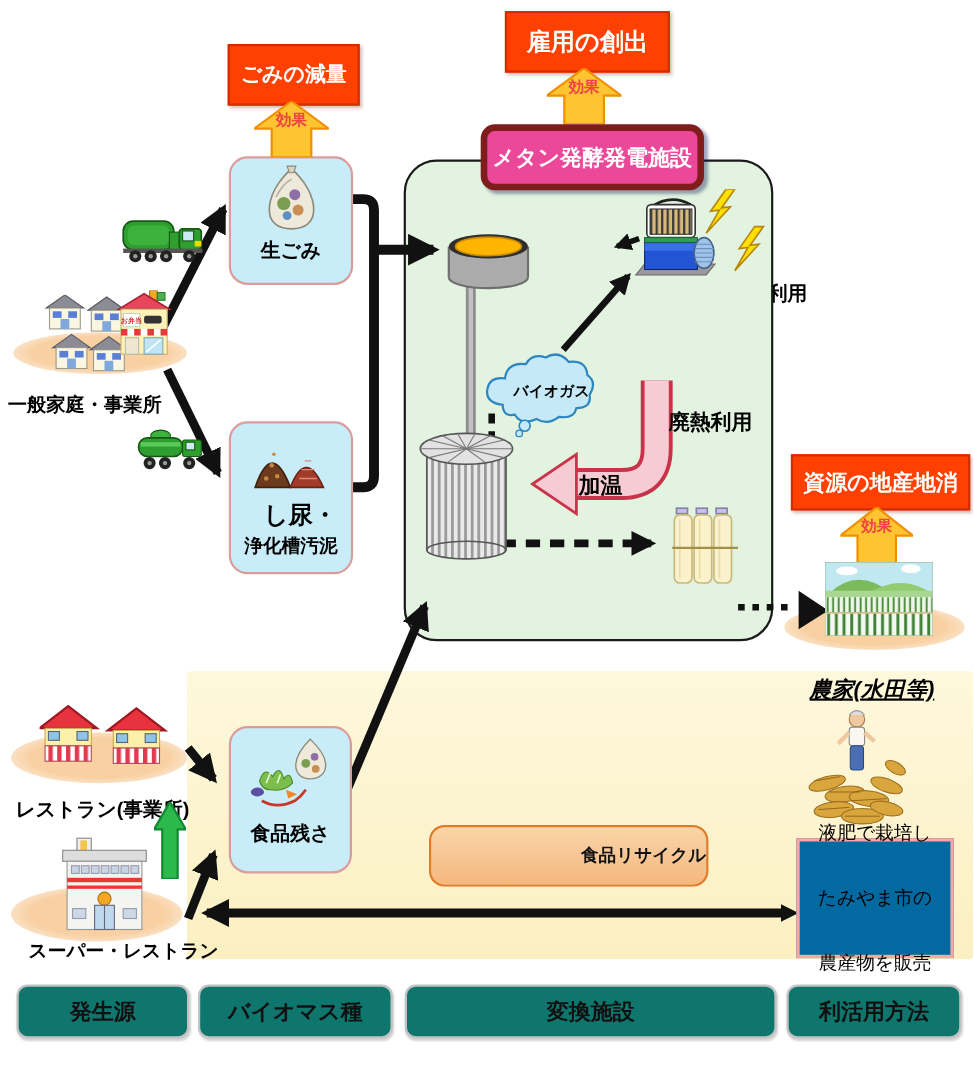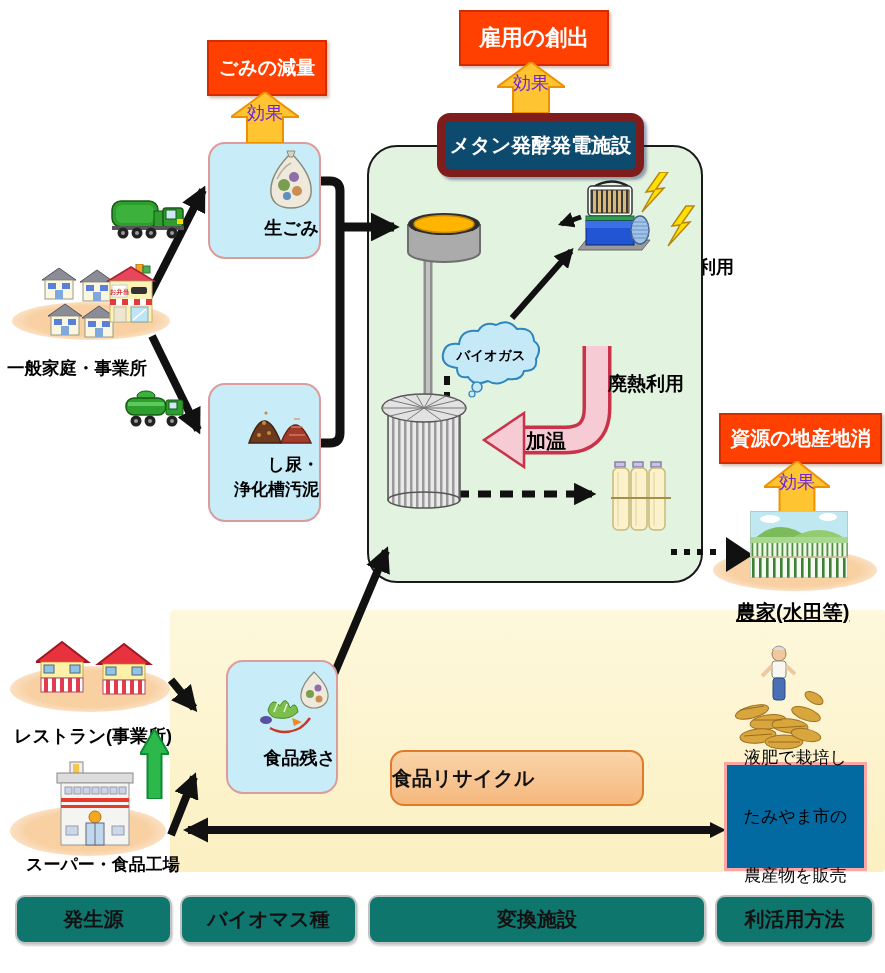--- a/index.html
+++ b/index.html
@@ -10,32 +10,32 @@
                background:linear-gradient(#FEF8DC,#FBF0C2);border-radius:4px;z-index:0;}
   .facility-green{position:absolute;left:367px;top:145px;width:332px;height:434px;
                   background:#E2F4DF;border:2.5px solid #1a1a1a;border-radius:30px;z-index:1;}
   .oval{position:absolute;border-radius:50%;z-index:1;
         background:radial-gradient(ellipse at center,#F8D0A2 55%,rgba(248,208,162,0) 100%);}
   svg.ill{position:absolute;z-index:3;}
   #connectors{position:absolute;left:0;top:0;z-index:2;pointer-events:none;}
   .obox{position:absolute;z-index:4;background:#FF4000;border:2px solid #D22C00;color:#fff;
         font-weight:bold;display:flex;align-items:center;justify-content:center;
         box-shadow:2px 2px 3px rgba(120,60,30,.35);}
-  .bluebox{position:absolute;z-index:4;background:#0c4a6e;border:8px solid #7f1d1d;color:#fff;
+  .bluebox{position:absolute;z-index:4;background:#ec4899;border:6px solid #7f1d1d;color:#fff;
         font-weight:bold;display:flex;align-items:center;justify-content:center;
         border-radius:13px;box-shadow:3px 3px 3px rgba(20,30,90,.4);}
   .cyanbox{position:absolute;z-index:3;background:#C9EDF8;border:2px solid #DC9C9C;
-        border-radius:17px;display:flex;flex-direction:column;align-items:flex-end;}
+        border-radius:17px;display:flex;flex-direction:column;align-items:center;}
   .cyanbox .cap{font-weight:bold;color:#000;text-align:center;}
   .effarrow{position:absolute;z-index:4;}
   .effarrow span{position:absolute;left:0;right:0;top:9px;text-align:center;
-        font-size:18px;font-weight:normal;color:#6d28d9;}
+        font-size:14px;font-weight:bold;color:#ef4444;}
   .recyclebox{position:absolute;left:390px;top:750px;width:250px;height:52px;z-index:3;
         background:linear-gradient(#FAD4A8,#F5B87E);border:2px solid #DF7B2A;border-radius:14px;
-        display:flex;align-items:center;justify-content:flex-start;font-weight:bold;font-size:20px;color:#111;}
+        display:flex;align-items:center;justify-content:flex-end;font-weight:bold;font-size:16px;color:#111;}
   .redbox{position:absolute;left:724px;top:762px;width:137px;height:103px;z-index:4;
         background:#0369a1;border:3px solid #fca5a5;display:flex;flex-direction:column;
         justify-content:center;text-align:center;font-size:17px;line-height:32px;color:#000;gap:27px;}
   .btn{position:absolute;top:895px;height:45px;z-index:3;background:#0f766e;border:2px solid #C2C2C2;
         border-radius:10px;display:flex;align-items:center;justify-content:center;
         font-weight:bold;font-size:20px;color:#111;box-shadow:1px 2px 2px rgba(0,0,0,.18);}
   .lbl.u{text-decoration:underline;}
 </style>
 </head>
 <body>
@@ -181,21 +181,21 @@
       <path d="M4,50 Q19,6 36,50 z" fill="#6B3A1F" stroke="#40220F" stroke-width="1.5"></path>
       <circle cx="19" cy="30" r="2" fill="#C88A3C"></circle>
         <circle cx="24" cy="40" r="2" fill="#C88A3C"></circle>
       <circle cx="14" cy="42" r="2" fill="#C88A3C"></circle>
         <circle cx="21" cy="20" r="1.6" fill="#C88A3C"></circle>
       <path d="M36,50 Q50,14 66,50 z" fill="#A33B2A" stroke="#6B2216" stroke-width="1.5"></path>
       <line x1="44" y1="42" x2="60" y2="42" stroke="#D98A74" stroke-width="1.2"></line>
       <line x1="46" y1="34" x2="58" y2="34" stroke="#D98A74" stroke-width="1.2"></line>
       <line x1="49" y1="26" x2="55" y2="26" stroke="#D98A74" stroke-width="1.2"></line>
     </svg>
-    <div class="cap" style="font-size:17px;margin-top:8px;margin-left:17px;">し尿・</div>
+    <div class="cap" style="font-size:22px;margin-top:8px;margin-left:17px;">し尿・</div>
     <div class="cap" style="font-size:17px;margin-top:2px;">浄化槽汚泥</div>
   </div>
 
   <div class="obox" style="left:459px;top:10px;width:146px;height:52px;font-size:22px;">
     <span>雇用の創出</span>
   </div>
   <div class="effarrow" style="left:497px;top:62px;width:68px;height:51px;">
     <svg width="68" height="51" viewBox="0 0 68 51">
       <polygon points="34,0 68,25 52,25 52,51 16,51 16,25 0,25" fill="#FFC432" stroke="#EE9000" stroke-width="2"></polygon>
     </svg>
@@ -237,21 +237,21 @@
     <polygon points="48,34 34,54 42,53 30,74 52,50 44,51 56,34" fill="#FFE000" stroke="#B8860B" stroke-width="1.5"></polygon>
   </svg>
   <div class="lbl" style="left:578px;top:285px;font-size:15px;">ガスエンジン</div>
   <div class="lbl" style="left:662px;top:255px;font-size:18px;">自家利用</div>
 
   <svg class="ill" style="left:437px;top:316px;" width="108" height="82" viewBox="0 0 108 82">
     <path d="M20,52 Q4,50 6,38 Q8,26 22,28 Q24,13 41,15 Q47,5 59,9 Q71,2 80,13 Q96,11 97,25 Q106,31 99,43 Q101,55 87,55 Q85,65 71,63 Q61,71 51,65 Q37,71 31,61 Q20,63 20,52 z" fill="#C6E9F8" stroke="#2E86C1" stroke-width="2"></path>
     <circle cx="40" cy="71" r="5" fill="#C6E9F8" stroke="#2E86C1" stroke-width="1.5"></circle>
     <circle cx="35" cy="78" r="3" fill="#C6E9F8" stroke="#2E86C1" stroke-width="1.2"></circle>
   </svg>
-  <div class="lbl" style="left:446px;top:347px;width:90px;text-align:center;font-size:13.5px;z-index:4;">バイオガス</div>
+  <div class="lbl" style="left:446px;top:347px;width:90px;text-align:right;font-size:13.5px;z-index:4;">バイオガス</div>
 
   <div class="lbl" style="left:376px;top:358px;font-size:20px;">発酵</div>
 
   <svg class="ill" style="left:380px;top:388px;" width="90" height="124" viewBox="0 0 90 124">
     <defs>
       <pattern id="fstripes" width="6" height="8" patternUnits="userSpaceOnUse">
         <rect width="6" height="8" fill="#E9E9E9"></rect>
           <rect width="2.5" height="8" fill="#9A9A9A"></rect>
       </pattern>
     </defs>
@@ -318,21 +318,21 @@
     <ellipse cx="20" cy="8" rx="10" ry="4" fill="#FFF"></ellipse>
     <ellipse cx="78" cy="6" rx="9" ry="4" fill="#FFF"></ellipse>
     <path d="M4,28 Q30,4 60,28 z" fill="#7CBB5C"></path>
     <path d="M40,28 Q70,10 96,28 z" fill="#93CC70"></path>
     <rect x="0" y="26" width="98" height="6" fill="#A8D890"></rect>
     <rect x="0" y="32" width="98" height="14" fill="url(#rice1)"></rect>
     <line x1="0" y1="46" x2="98" y2="46" stroke="#C8B890" stroke-width="1.5"></line>
     <rect x="0" y="47" width="98" height="20" fill="url(#rice2)"></rect>
     <rect x="0" y="0" width="98" height="67" fill="none" stroke="#9AB8A0" stroke-width="1"></rect>
   </svg>
-  <div class="lbl u" style="left:736px;top:599px;font-size:20px;">農家(水田等)</div>
+  <div class="lbl u" style="left:736px;top:614px;font-size:20px;font-style:italic;">農家(水田等)</div>
 
   <svg class="ill" style="left:728px;top:638px;" width="102" height="118" viewBox="0 0 102 118">
     <g fill="#D9A63E" stroke="#9C6F1E" stroke-width="1">
       <ellipse cx="24" cy="74" rx="17" ry="6" transform="rotate(-15 24 74)"></ellipse>
       <ellipse cx="40" cy="84" rx="18" ry="7" transform="rotate(-8 40 84)"></ellipse>
       <ellipse cx="62" cy="88" rx="18" ry="7" transform="rotate(6 62 88)"></ellipse>
       <ellipse cx="78" cy="76" rx="15" ry="6" transform="rotate(20 78 76)"></ellipse>
       <ellipse cx="30" cy="98" rx="18" ry="7" transform="rotate(-6 30 98)"></ellipse>
       <ellipse cx="56" cy="104" rx="19" ry="7"></ellipse>
       <ellipse cx="78" cy="97" rx="15" ry="6" transform="rotate(12 78 97)"></ellipse>
@@ -397,23 +397,23 @@
       <rect x="65" y="27" width="7" height="7"></rect>
     </g>
     <rect x="7" y="38" width="68" height="4" fill="#E8392F"></rect>
     <rect x="7" y="45" width="68" height="3" fill="#E8392F"></rect>
     <circle cx="41" cy="57" r="6" fill="#F5A623" stroke="#B07010"></circle>
     <rect x="32" y="63" width="18" height="22" fill="#BFD8EE" stroke="#667"></rect>
     <line x1="41" y1="63" x2="41" y2="85" stroke="#667"></line>
     <rect x="12" y="66" width="12" height="9" fill="#CBD8E8" stroke="#99A"></rect>
     <rect x="58" y="66" width="12" height="9" fill="#CBD8E8" stroke="#99A"></rect>
   </svg>
-  <div class="lbl" style="left:26px;top:853px;font-size:17px;">スーパー・食品工場</div>
-
-  <div class="cyanbox" style="left:226px;top:660px;width:108px;height:130px;">
+  <div class="lbl" style="left:26px;top:853px;font-size:17px;">スーパー・レストラン</div>
+
+  <div class="cyanbox" style="left:208px;top:660px;width:108px;height:130px;">
     <svg style="margin-top:6px;" width="80" height="72" viewBox="0 0 80 72">
       <path d="M58,4 C54,8 46,16 45,26 C44,36 51,40 58,40 C65,40 73,36 72,26 C71,16 62,8 58,4 z" fill="#EFE9DC" stroke="#8A8A7A" stroke-width="1.2"></path>
       <circle cx="54" cy="26" r="4" fill="#7A9E4F"></circle>
         <circle cx="62" cy="20" r="3.5" fill="#8E6FA8"></circle>
       <circle cx="63" cy="31" r="3.5" fill="#C98F52"></circle>
       <path d="M12,42 Q16,28 24,38 Q30,26 34,40 Q40,32 42,44 Q34,52 22,50 Q14,50 12,42 z" fill="#7BBE4C" stroke="#4A8A28"></path>
       <path d="M18,44 L22,34 M28,44 L31,36" stroke="#E8F5D8" stroke-width="1.5"></path>
       <ellipse cx="10" cy="52" rx="6" ry="4" fill="#5A4FA0"></ellipse>
       <polygon points="36,50 46,54 38,58" fill="#F08828"></polygon>
       <path d="M14,60 Q28,68 44,60 Q50,56 54,50" fill="none" stroke="#C83828" stroke-width="2.5"></path>

